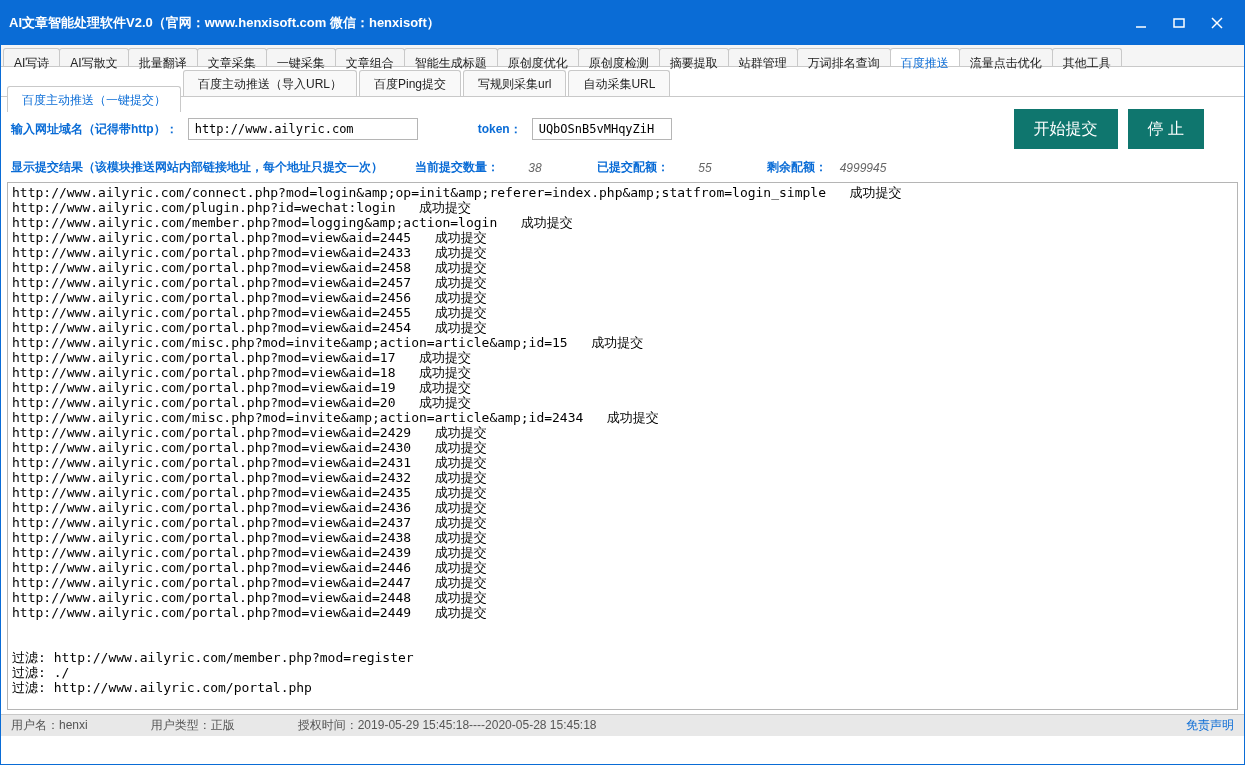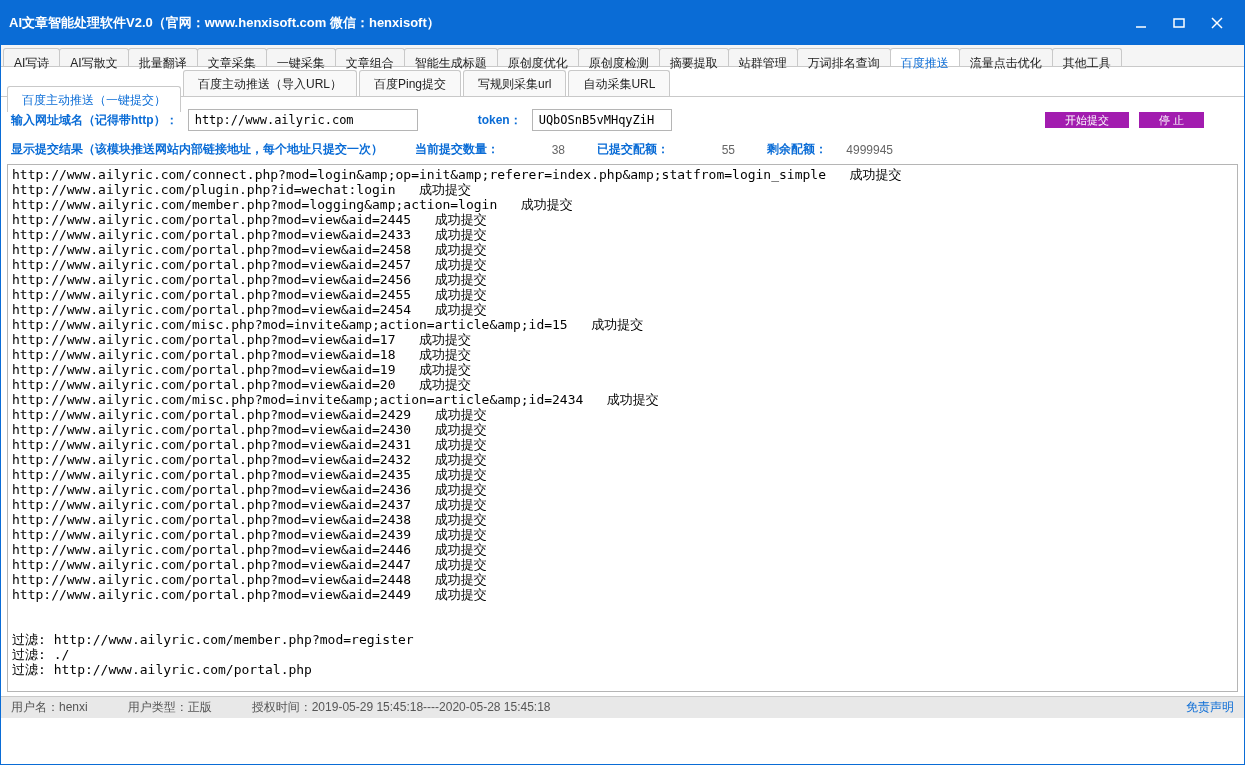--- a/index.html
+++ b/index.html
@@ -13,26 +13,26 @@
 .maintabs .tab.active { background:#fff; color:#0a6cd6; position:relative; z-index:2; }
 .subtabs { display:flex; background:#fff; border-bottom:1px solid #c9c9c9; height:30px; padding:3px 6px 0 6px; }
 .subtabs .tab { padding:5px 14px; border:1px solid #c9c9c9; border-bottom:none; background:#f9f9f9; cursor:pointer; border-radius:3px 3px 0 0; margin-right:2px; color:#222; }
 .subtabs .tab.active { background:#fff; color:#0a6cd6; position:relative; top:16px; }
 .formrow { display:flex; align-items:center; padding:12px 10px 10px 10px; gap:10px; }
 .formrow .lbl { color:#0a6cd6; font-weight:bold; }
 .formrow input { border:1px solid #b5b5b5; height:22px; padding:2px 6px; font-family:"SimSun",monospace; font-size:12px; }
 .formrow .url { width:230px; }
 .formrow .tok { width:140px; }
 .formrow .gap { flex:0 0 40px; }
-.btn { background:#a21caf; color:#fff; border:none; height:16px; padding:0 20px; cursor:pointer; font-size:11px; font-family:inherit; }
+.btn { background:#0f766e; color:#fff; border:none; height:40px; padding:0 20px; cursor:pointer; font-size:16px; font-family:inherit; }
 .statsrow { display:flex; align-items:center; padding:0 0 6px 10px; gap:6px; color:#0a6cd6; font-weight:bold; }
-.statsrow .num { color:#666; font-weight:normal; min-width:60px; text-align:right; }
+.statsrow .num { color:#666; font-weight:normal; min-width:60px; text-align:center;font-style:italic; }
 .statsrow .sp { flex:0 0 20px; }
 .logbox { border:1px solid #b5b5b5; margin:0 6px 4px 6px; height:528px; overflow-y:scroll; padding:2px 4px; font-family:"SimSun",monospace; font-size:13px; line-height:15px; white-space:pre; color:#000; position:relative; }
-.statusbar { background:#e8e8e8; border-top:1px solid #c9c9c9; height:22px; display:flex; align-items:center; padding:0 10px; font-size:12px; color:#555; gap:40px; }
+.statusbar { background:#e8e8e8; border-top:1px solid #c9c9c9; height:22px; display:flex; align-items:center; padding:0 10px; font-size:12px; color:#555; gap:63px; }
 .statusbar .lic { color:#0a6cd6; cursor:pointer; margin-left:auto; }
 ::-webkit-scrollbar { width:17px; }
 ::-webkit-scrollbar-track { background:#f0f0f0; }
 ::-webkit-scrollbar-thumb { background:#c0c0c0; border:1px solid #a0a0a0; }
 </style>
 </head>
 <body>
 
 <div class="titlebar">
   <span class="title">AI文章智能处理软件V2.0（官网：www.henxisoft.com  微信：henxisoft）</span>

